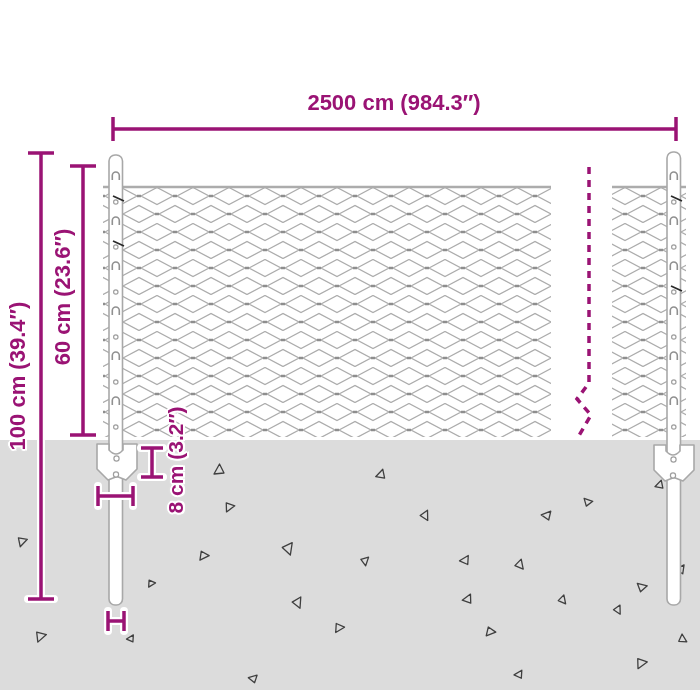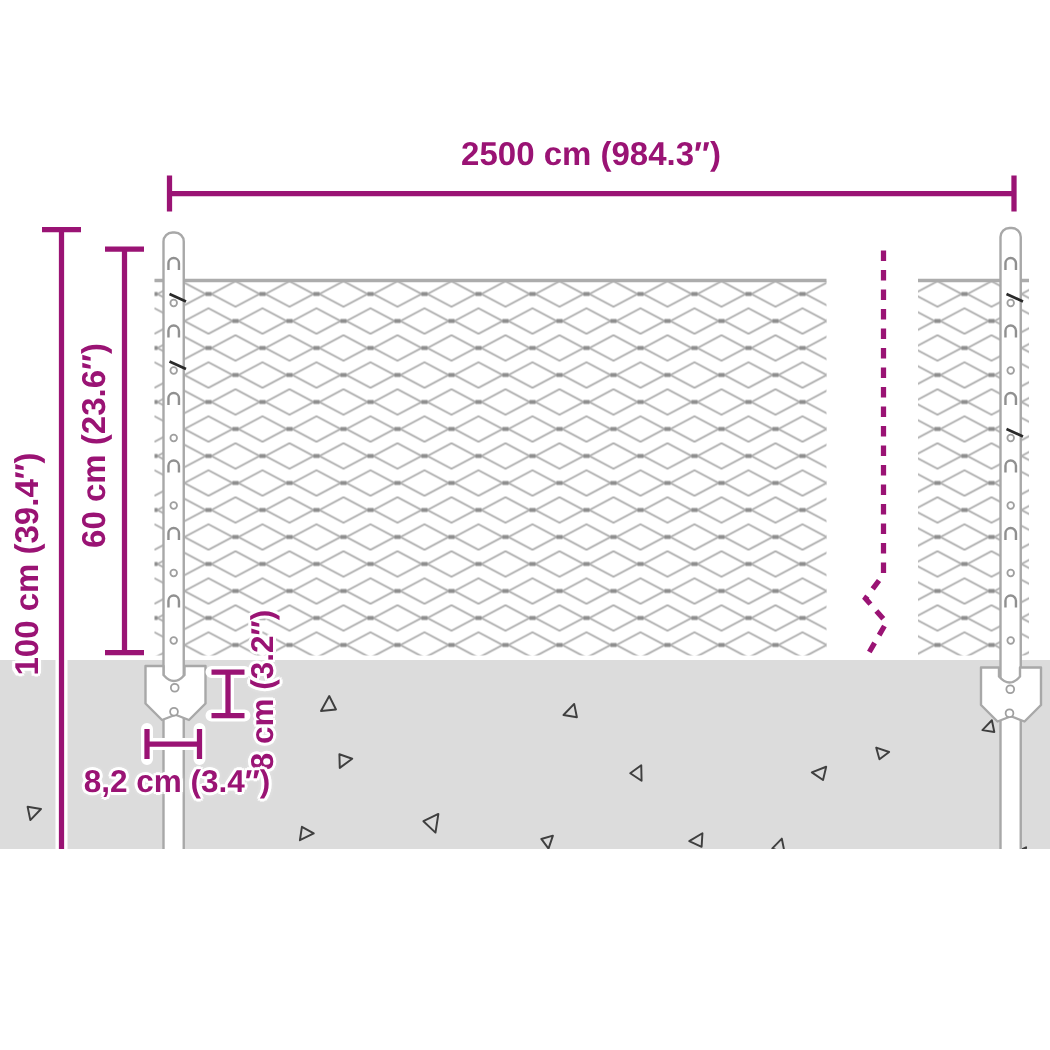--- a/index.html
+++ b/index.html
@@ -5,21 +5,21 @@
   :root{
     --accent:#9A1374;
     --ground:#DCDCDC;
     --wire:#ACACAC;
     --wire-dark:#8E8E8E;
     --triangle:#3F3F3F;
     --post-stroke:#A8A8A8;
   }
   html,body{margin:0;padding:0;background:#fff;}
   body{width:700px;height:700px;font-family:"Liberation Sans",sans-serif;}
-  .stage{position:relative;width:700px;height:566px;overflow:hidden;background:#fff;}
+  .stage{position:relative;width:700px;height:700px;overflow:hidden;background:#fff;}
   .stage svg{position:absolute;left:0;top:0;}
 
   
   .ground{fill:var(--ground);}
   .tri{fill:none;stroke:var(--triangle);stroke-width:1.3;stroke-linejoin:round;}
   .mesh-cell{fill:none;stroke:var(--wire);stroke-width:1.3;}
   .twist{stroke:var(--wire-dark);stroke-width:2.6;}
   .selvage{stroke:var(--wire);stroke-width:2.4;}
   .post{fill:#fff;stroke:var(--post-stroke);stroke-width:1.6;}
   .clip{fill:none;stroke:#909090;stroke-width:1.6;}
@@ -187,14 +187,13 @@
     <g>
       <path class="case" d="M108 611 V631 M124 611 V631 M108 621 H124"></path>
       <path class="dim" d="M108 611 V631 M124 611 V631 M108 621 H124"></path>
     </g>
   </svg>
 
   <div class="label lbl-total-width">2500 cm (984.3″)</div>
   <div class="label vertical lbl-total-height">100 cm (39.4″)</div>
   <div class="label vertical lbl-mesh-height">60 cm (23.6″)</div>
   <div class="label vertical lbl-plate-height">8 cm (3.2″)</div>
-  <div class="label lbl-plate-width">8,2 cm (3.4″)</div>
 </div>
 
 </body></html>

